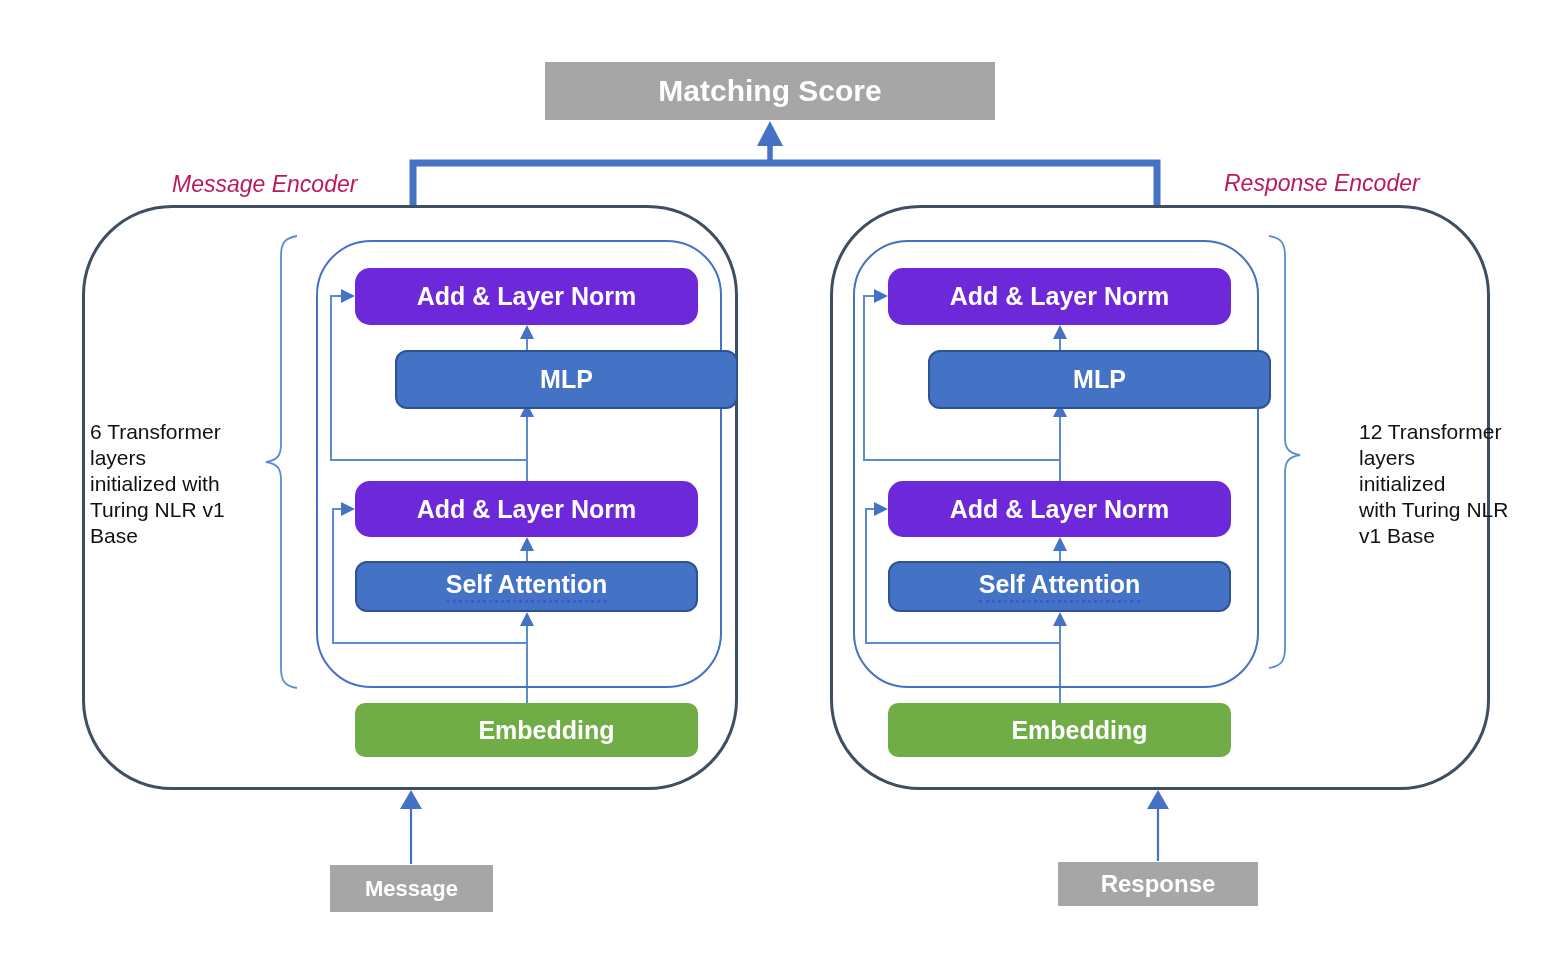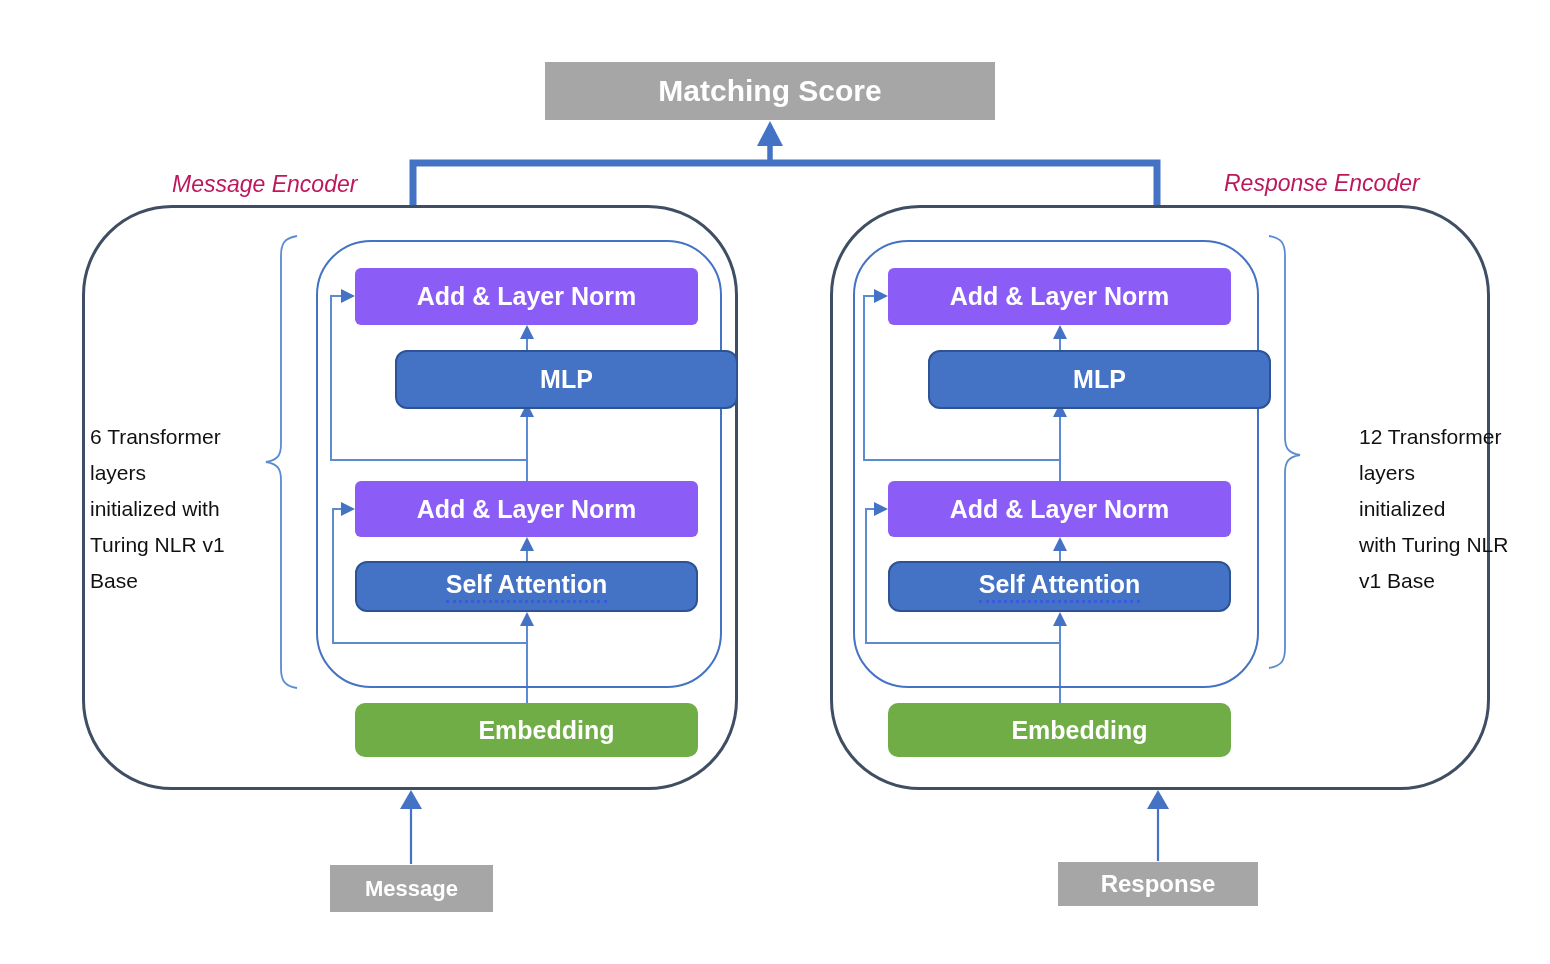--- a/index.html
+++ b/index.html
@@ -14,30 +14,30 @@
   .msg-in{left:330px;top:865px;width:163px;height:47px;font-size:22px;z-index:2;}
   .rsp-in{left:1058px;top:862px;width:200px;height:44px;font-size:24px;z-index:2;}
   .outer-enc{border:3px solid #3F4E63;border-radius:90px;background:transparent;z-index:1;}
   .enc-left{left:82px;top:205px;width:656px;height:585px;}
   .enc-right{left:830px;top:205px;width:660px;height:585px;}
   .inner-box{border:2.5px solid #4472C4;border-radius:55px;background:transparent;z-index:1;}
   .inner-left{left:316px;top:240px;width:406px;height:448px;}
   .inner-right{left:853px;top:240px;width:406px;height:448px;}
   .blk{width:343px;color:#ffffff;font-weight:600;font-size:25px;z-index:2;}
   .colL{left:355px;} .colR{left:888px;}
-  .orange{background:#8b5cf6;border-radius:6px;}
+  .orange{background:#6d28d9;border-radius:15px;}
   .blue{background:#4472C4;border:2.5px solid #2E5395;border-radius:12px;}
   .green{background:#70AD47;border-radius:10px;padding-left:40px;}
   .y-addnorm1{top:268px;height:57px;}
   .y-mlp{top:350px;height:59px;margin-left:40px;}
   .y-addnorm2{top:481px;height:56px;}
   .y-selfattn{top:561px;height:51px;text-align:right;}
   .y-embed{top:703px;height:54px;}
   .enc-label{color:#be185d;font-size:23px;z-index:2;font-style:italic;}
-  .note{color:#111111;font-size:21px;line-height:36px;white-space:pre-line;text-align:left;display:block;z-index:2;}
+  .note{color:#111111;font-size:21px;line-height:26px;white-space:pre-line;text-align:left;display:block;z-index:2;}
   .note-left{left:90px;top:419px;width:205px;}
   .note-right{left:1359px;top:419px;width:200px;}
   .dotted-underline{border-bottom:3px dotted #3A5BD9;padding-bottom:1px;}
 </style>
 </head>
 <body>
 
 <div id="stage">
 
   <svg id="wires" width="1550" height="964" viewBox="0 0 1550 964">

